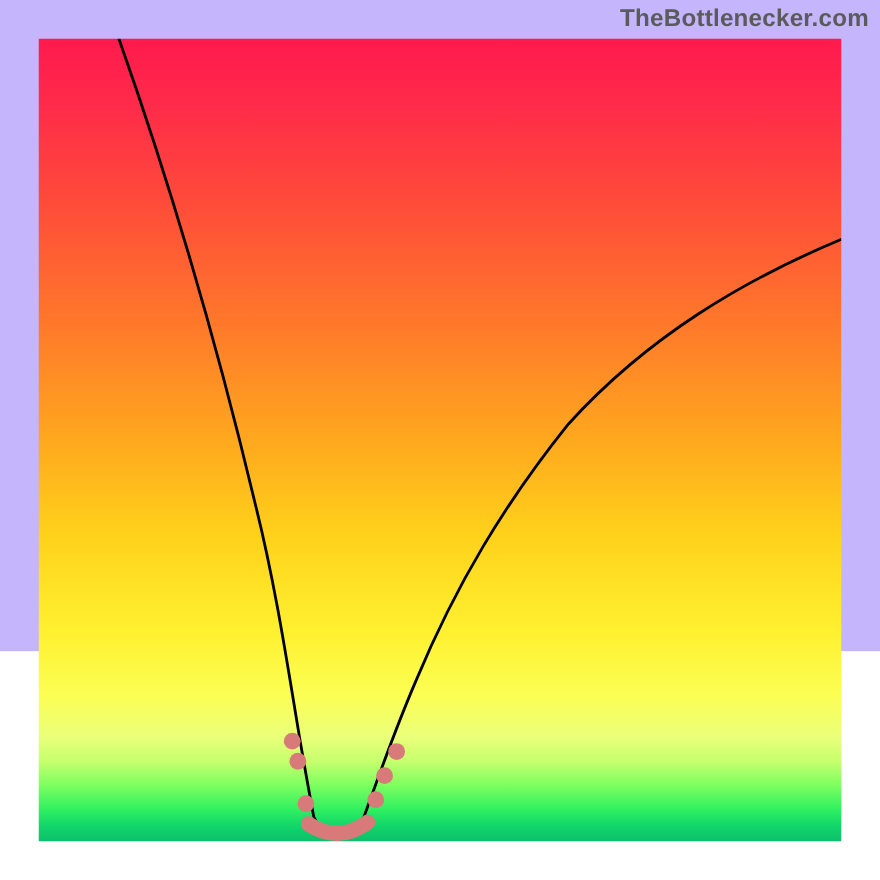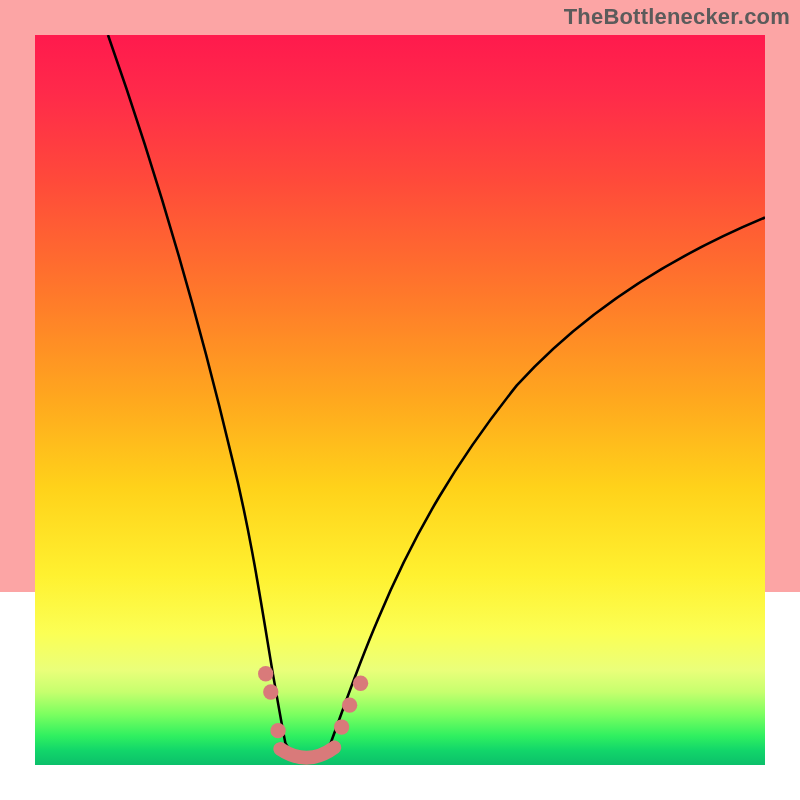--- a/index.html
+++ b/index.html
@@ -6,21 +6,21 @@
     margin: 0;
     padding: 0;
     width: 800px;
     height: 800px;
     overflow: hidden;
     font-family: Arial, Helvetica, sans-serif;
   }
   .frame {
     width: 800px;
     height: 592px;
-    background: #fca5a5;
+    background: #c4b5fd;
     position: relative;
     text-align: right;
   }
   .watermark {
     position: absolute;
     top: 4px;
     right: 10px;
     color: #5b5b5b;
     font-size: 22px;
     font-weight: 600;

